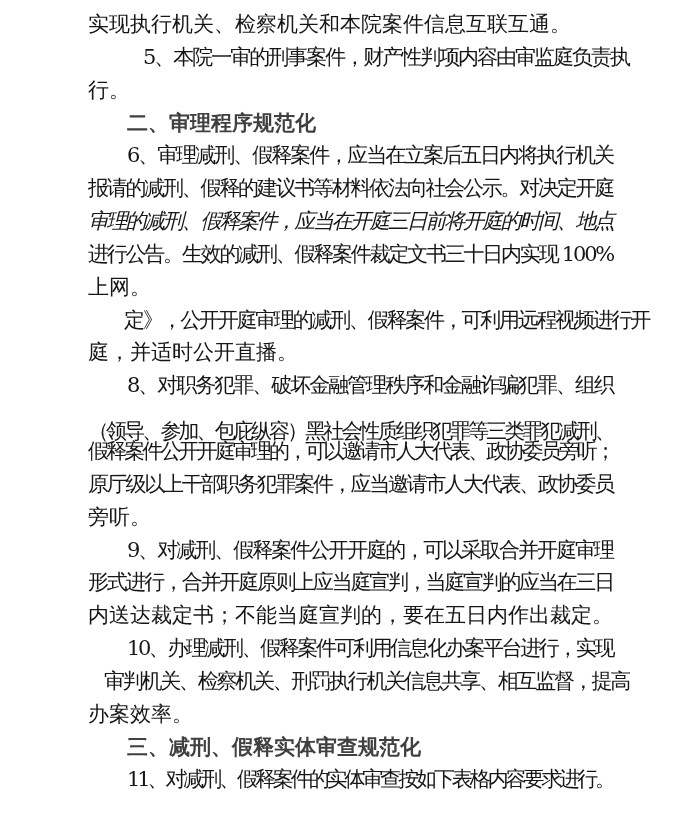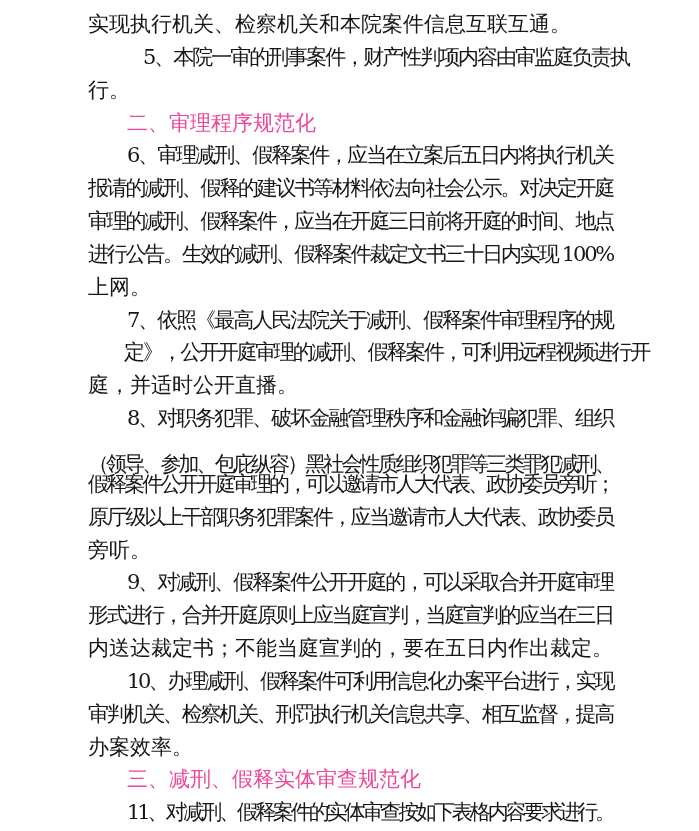--- a/index.html
+++ b/index.html
@@ -27,52 +27,51 @@
     font-size: 21px;
     color: #161616;
     white-space: nowrap;
     overflow: visible;
   }
   .line.indent {
     padding-left: 39px;
   }
   .line.heading {
     font-family: "DejaVu Sans", "Liberation Sans", sans-serif;
-    font-weight: 400;
-    color: #ec4899;
+    font-weight: 700;
+    color: #404040;
   }
   .line .t {
     display: inline-block;
     white-space: nowrap;
   }
 </style>
 </head>
 <body>
 
 <div class="page">
   <div class="textblock">
       <div class="line"><span class="t">实现执行机关、检察机关和本院案件信息互联互通。</span></div>
       <div class="line indent fill"><span class="t" style="letter-spacing: -2.01442px; margin-left: 16px;">5、本院一审的刑事案件，财产性判项内容由审监庭负责执</span></div>
       <div class="line"><span class="t">行。</span></div>
       <div class="line heading indent"><span class="t">二、审理程序规范化</span></div>
       <div class="line indent fill"><span class="t" style="letter-spacing: -2.01442px;">6、审理减刑、假释案件，应当在立案后五日内将执行机关</span></div>
       <div class="line fill"><span class="t" style="letter-spacing: -2.25px;">报请的减刑、假释的建议书等材料依法向社会公示。对决定开庭</span></div>
-      <div class="line fill"><span class="t" style="letter-spacing: -2.25px;">审理的减刑、假释案件，应当在开庭三日前将开庭的时间、地点</span></div>
+      <div class="line fill"><span class="t" style="letter-spacing: -2.25px; font-style: italic;">审理的减刑、假释案件，应当在开庭三日前将开庭的时间、地点</span></div>
       <div class="line fill"><span class="t" style="letter-spacing: -2.22396px;">进行公告。生效的减刑、假释案件裁定文书三十日内实现 100%</span></div>
       <div class="line"><span class="t">上网。</span></div>
-      <div class="line indent fill"><span class="t" style="letter-spacing: -2.01442px;">7、依照《最高人民法院关于减刑、假释案件审理程序的规</span></div>
       <div class="line fill"><span class="t" style="letter-spacing: -2.25px; margin-left: 36px;">定》，公开开庭审理的减刑、假释案件，可利用远程视频进行开</span></div>
       <div class="line"><span class="t">庭，并适时公开直播。</span></div>
       <div class="line indent fill"><span class="t" style="letter-spacing: -2.01442px;">8、对职务犯罪、破坏金融管理秩序和金融诈骗犯罪、组织</span></div>
       <div class="line fill"><span class="t" style="letter-spacing: -2.89655px; margin-top: 13px;">（领导、参加、包庇纵容）黑社会性质组织犯罪等三类罪犯减刑、</span></div>
       <div class="line fill"><span class="t" style="letter-spacing: -2.89655px;">假释案件公开开庭审理的，可以邀请市人大代表、政协委员旁听；</span></div>
       <div class="line fill"><span class="t" style="letter-spacing: -2.25px;">原厅级以上干部职务犯罪案件，应当邀请市人大代表、政协委员</span></div>
       <div class="line"><span class="t">旁听。</span></div>
       <div class="line indent fill"><span class="t" style="letter-spacing: -2.01442px;">9、对减刑、假释案件公开开庭的，可以采取合并开庭审理</span></div>
       <div class="line fill"><span class="t" style="letter-spacing: -2.25px;">形式进行，合并开庭原则上应当庭宣判，当庭宣判的应当在三日</span></div>
       <div class="line"><span class="t">内送达裁定书；不能当庭宣判的，要在五日内作出裁定。</span></div>
       <div class="line indent fill"><span class="t" style="letter-spacing: -2.43461px;">10、办理减刑、假释案件可利用信息化办案平台进行，实现</span></div>
-      <div class="line fill"><span class="t" style="letter-spacing: -2.25px;">审判机关、检察机关、刑罚执行机关信息共享、相互监督，提高</span></div>
+      <div class="line fill"><span class="t" style="letter-spacing: -2.25px; margin-left: 16px;">审判机关、检察机关、刑罚执行机关信息共享、相互监督，提高</span></div>
       <div class="line"><span class="t">办案效率。</span></div>
       <div class="line heading indent"><span class="t">三、减刑、假释实体审查规范化</span></div>
       <div class="line indent fill"><span class="t" style="letter-spacing: -3.09766px;">11、对减刑、假释案件的实体审查按如下表格内容要求进行。</span></div>
     </div>
 </div>
 
 </body></html>

